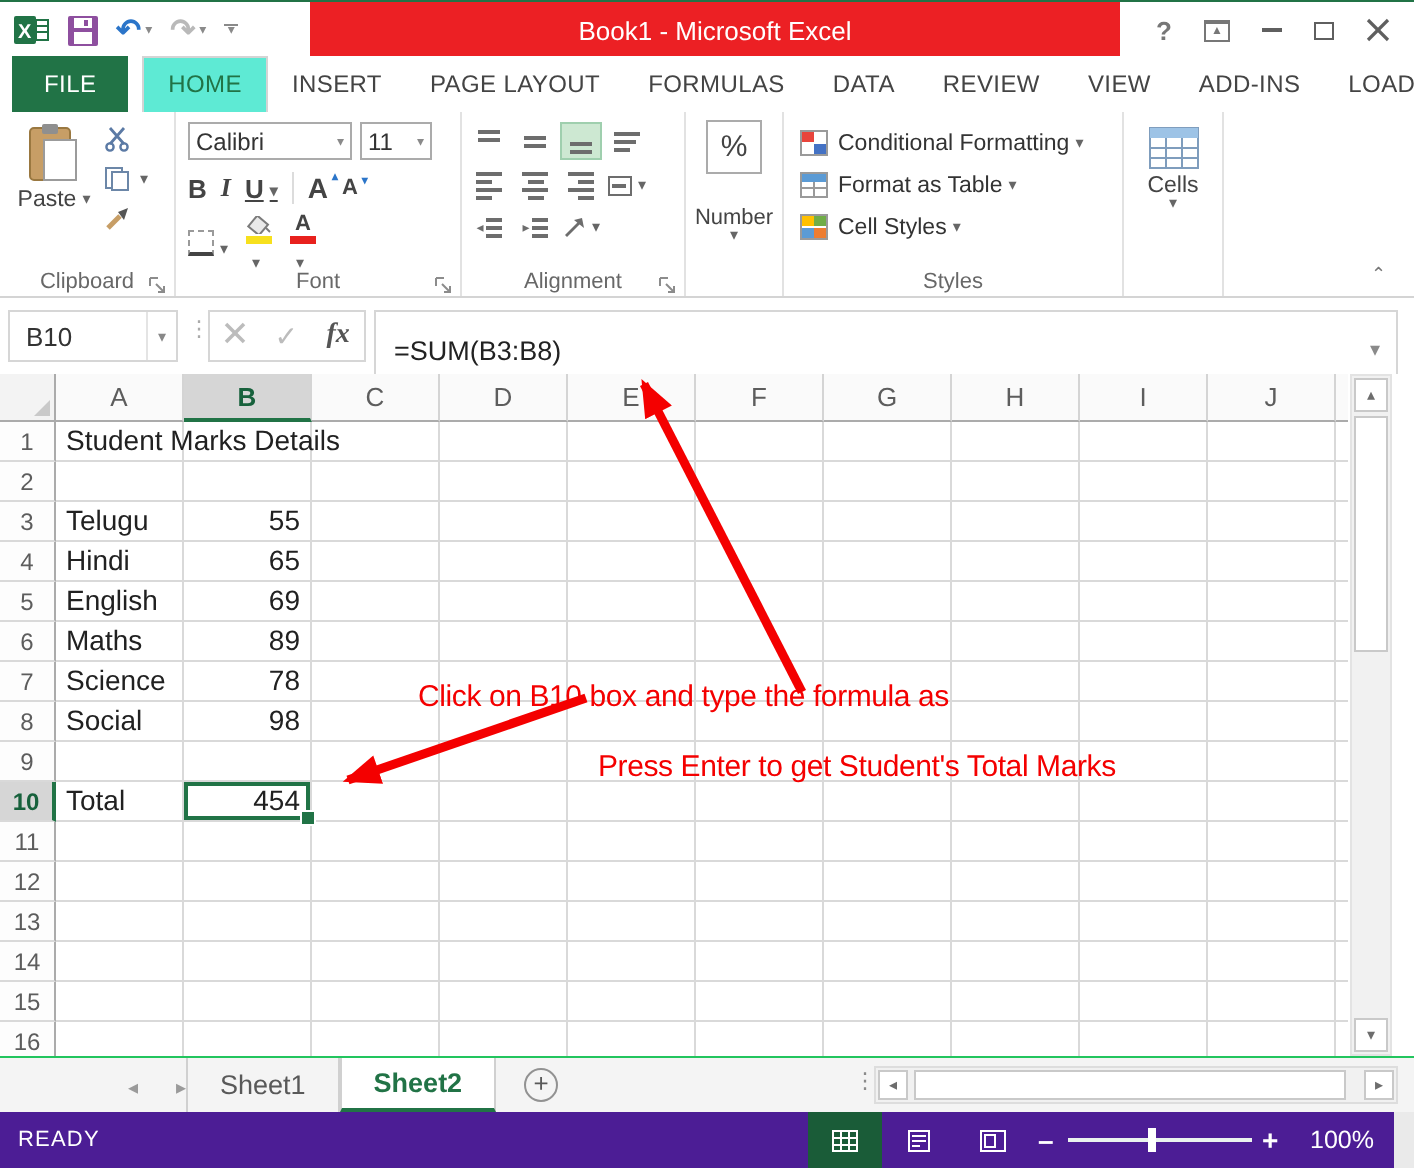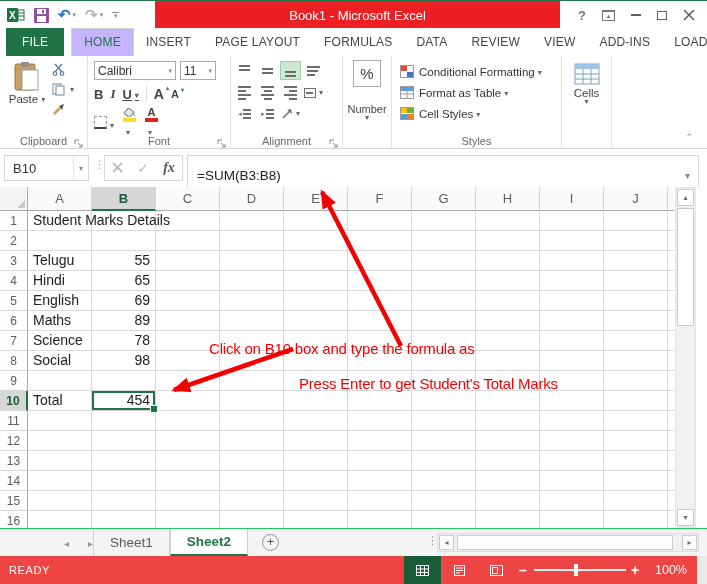--- a/index.html
+++ b/index.html
@@ -20,21 +20,21 @@
 .title-hl{position:absolute;left:155px;top:0;width:405px;height:28px;background:#ec2024;color:#fff;display:flex;align-items:center;justify-content:center;font-size:13px}
 .win-ctrls{position:absolute;right:12px;top:0;height:28px;display:flex;align-items:center;gap:16px;color:#5f5f5f}
 .help-glyph{font-size:13px;font-weight:bold;color:#777}
 .min-glyph{width:10px;height:2px;background:#5f5f5f;display:block}
 .max-glyph{width:10px;height:9px;border:1px solid #5f5f5f;display:block}
 .rdo-box{width:13px;height:11px;border:1px solid #777;display:flex;align-items:center;justify-content:center;font-size:6px;color:#777;border-top-width:2px}
 
 .tabrow{position:absolute;left:0;top:28px;width:707px;height:28px;background:#fff;display:flex;align-items:flex-end}
 .tab{font-size:12px;color:#444;padding:6px 12px 7px;letter-spacing:.2px;white-space:nowrap}
 .tab-file{background:#217346;color:#fff;margin-left:6px;padding:7px 16px}
-.tab-active{color:#217346;border:1px solid #d4d4d4;border-bottom:none;margin-left:7px;background:#c4b5fd}
+.tab-active{color:#217346;border:1px solid #d4d4d4;border-bottom:none;margin-left:7px;background:#5eead4}
 
 .ribbon{position:absolute;left:0;top:56px;width:707px;height:93px;background:#fff;border-bottom:1px solid #d4d4d4;display:flex}
 .grp{position:relative;border-right:1px solid #e2e2e2;height:100%}
 .grp-label{position:absolute;bottom:1px;left:0;right:0;text-align:center;font-size:11px;color:#686868}
 .launcher{position:absolute;bottom:3px;right:3px;width:10px;height:10px}
 .btn-ic{display:inline-flex;align-items:center;justify-content:center}
 
 .g-clip{width:88px}
 .paste-btn{position:absolute;left:7px;top:5px;width:40px;text-align:center;font-size:11.5px;color:#444}
 .mini-col{position:absolute;left:52px;top:6px;display:flex;flex-direction:column;gap:6px}
@@ -133,21 +133,21 @@
 .stab{height:100%;display:flex;align-items:center;justify-content:center;padding:0 16px;font-size:13.5px;color:#595959;border-right:1px solid #d0d0d0;border-left:1px solid #d0d0d0}
 .stab.active{background:#fff;color:#217346;font-weight:bold;border-bottom:2px solid #217346}
 .new-sheet{position:absolute;left:262px;top:5px;width:17px;height:17px;border:1px solid #929292;border-radius:50%;color:#595959;font-size:13px;line-height:14px;text-align:center}
 .new-sheet::before{content:'+'}
 .sdots{position:absolute;left:427px;top:5px;color:#8a8a8a;font-size:11px}
 .sdots::before{content:'\22EE'}
 .hscroll{position:absolute;left:437px;top:4px;width:262px;height:19px;background:#f1f1f1;border:1px solid #ddd}
 .hbtn{position:absolute;top:1px;width:15px;height:15px;background:#fff;border:1px solid #c9c9c9;color:#6d6d6d;font-size:8px;display:flex;align-items:center;justify-content:center}
 .hthumb{position:absolute;left:19px;top:1px;width:216px;height:15px;background:#fff;border:1px solid #c9c9c9}
 
-.statusbar{position:absolute;left:0;top:556px;width:707px;height:28px;background:#ef4444;color:#fff}
+.statusbar{position:absolute;left:0;top:556px;width:707px;height:28px;background:#4c1d95;color:#fff}
 .mode{position:absolute;left:9px;top:8px;font-size:11px;letter-spacing:.6px}
 .views{position:absolute;left:404px;top:0;height:28px;display:flex}
 .vw{width:37px;height:28px;display:flex;align-items:center;justify-content:center}
 .vw.on{background:#1a5c38}
 .zoom-out{position:absolute;left:519px;top:6px;font-size:14px;font-weight:bold}
 .ztrack{position:absolute;left:534px;top:13px;width:92px;height:2px;background:#eaf3ee}
 .zthumb{position:absolute;left:574px;top:8px;width:4px;height:12px;background:#fff}
 .zoom-in{position:absolute;left:631px;top:6px;font-size:14px;font-weight:bold}
 .zoom-lvl{position:absolute;left:655px;top:7px;font-size:12.5px}
 .sb-corner{position:absolute;left:697px;top:0;width:10px;height:28px;background:#eaeaea}

